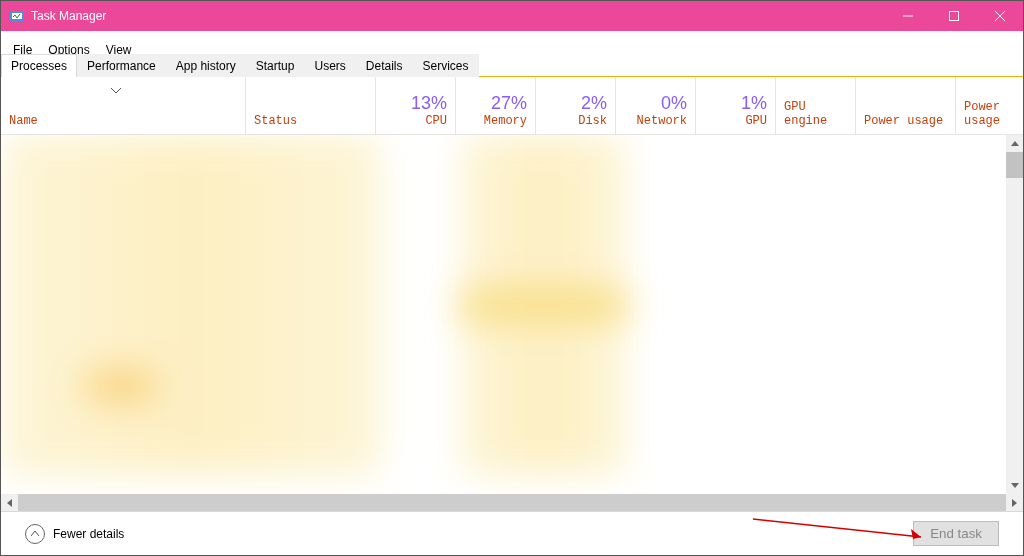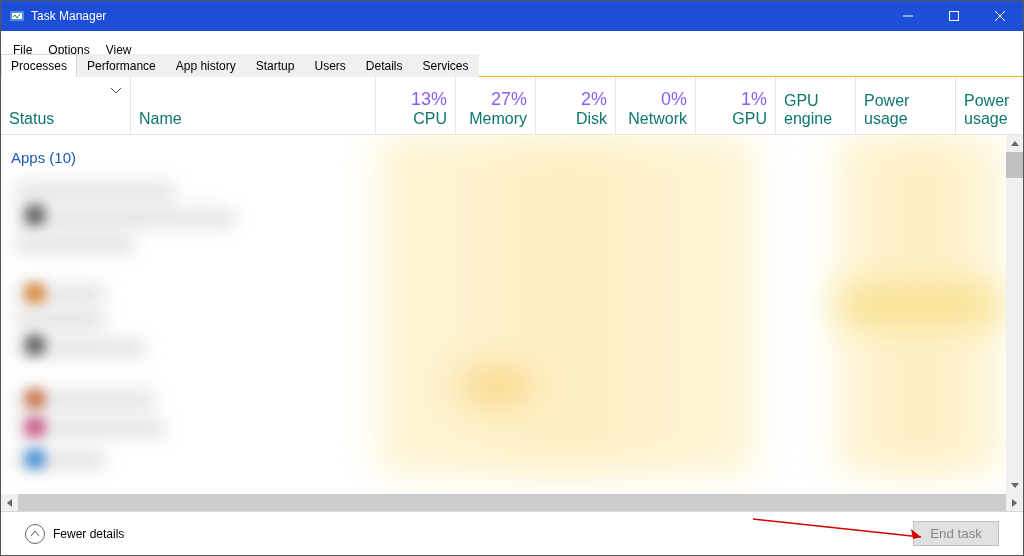--- a/index.html
+++ b/index.html
@@ -1,35 +1,35 @@
 <!DOCTYPE html>
 <html><head>
 <meta charset="utf-8">
 <style>
   * { box-sizing: border-box; }
   html, body { margin:0; padding:0; font-family:"Segoe UI", Tahoma, sans-serif; font-size:12px; background:#fff; }
   .window { width:1024px; height:556px; display:flex; flex-direction:column; border:1px solid #555; }
-  .titlebar { background:#1d4ed8; color:#fff; height:30px; display:flex; align-items:center; }
+  .titlebar { background:#ec4899; color:#fff; height:30px; display:flex; align-items:center; }
   .titlebar .ico { width:16px; height:16px; margin:0 6px 0 8px; display:flex; align-items:center; justify-content:center;}
   .titlebar .title { flex:0 0 auto; font-size:12px; }
   .titlebar .spacer { flex:1; }
   .titlebar .winbtn { width:46px; height:30px; display:flex; align-items:center; justify-content:center; color:#fff; }
   .titlebar .winbtn svg { stroke:#fff; }
   .menubar { height:22px; display:flex; align-items:center; padding:0 4px; border-bottom:0; }
   .menubar .mitem { padding:2px 8px;margin-top:16px; }
   .tabbar { display:flex; border-bottom:1px solid #eab308; }
   .tabbar .tab { padding:4px 9px; border:1px solid transparent; border-bottom:none; position:relative; top:1px; background:#f0f0f0;}
   .tabbar .tab + .tab { margin-left:0px;text-align:right; }
   .tabbar .tab.active { background:#fff; border-color:#d9d9d9; }
   .content { flex:1; display:flex; flex-direction:column; overflow:hidden; position:relative;}
   .headerrow { display:flex; height:58px; border-bottom:1px solid #e5e5e5; color:#1a3e8c; position:relative;}
   .hcol { border-right:1px solid #e5e5e5; display:flex; flex-direction:column; justify-content:flex-end; padding:4px 8px 6px 8px; }
   .hcol.right { align-items:flex-end; }
   .hcol .big { font-size:18px; color:#8b5cf6; font-weight:400; }
-  .hcol .lbl { font-size:16px; color:#0f766e; }
+  .hcol .lbl { font-size:12px; color:#c2410c;font-family:Liberation Mono, monospace; }
   .hname { flex:0 0 245px; padding-left:8px; justify-content:flex-end; }
   .hname .chev { position:absolute; left:110px; top:6px; color:#444;}
   .hstatus { flex:0 0 130px; justify-content:flex-end;}
   .hcpu { flex:0 0 80px;} .hmem{flex:0 0 80px;} .hdisk{flex:0 0 80px;} .hnet{flex:0 0 80px;} .hgpu{flex:0 0 80px;}
   .hgpue{flex:0 0 80px;} .hpow{flex:0 0 100px;} .hpow2{flex:1; border-right:none;}
   .body { flex:1; position:relative; overflow:hidden; }
   .bodyinner { position:absolute; inset:0; display:flex; }
   .leftcol { flex:0 0 375px; padding:6px 8px;}
   .rightcol { flex:1; position:relative;}
   .appshdr { color:#1a5ab5; font-size:15px; padding:8px 4px 10px 2px;}
@@ -95,29 +95,29 @@
     <div class="tab">App history</div>
     <div class="tab">Startup</div>
     <div class="tab">Users</div>
     <div class="tab">Details</div>
     <div class="tab">Services</div>
   </div>
 
   <div class="content">
 
     <div class="headerrow">
-      <div class="hcol hstatus">
-        <span class="lbl">Status</span>
-      </div>
       <div class="hcol hname">
         <span class="chev"><svg width="10" height="6">
               <path d="M0 0 L5 5 L10 0" stroke="#555" fill="none" stroke-width="1"></path>
             </svg></span>
         <span class="lbl">Name</span>
       </div>
+      <div class="hcol hstatus">
+        <span class="lbl">Status</span>
+      </div>
       <div class="hcol right hcpu">
         <span class="big">13%</span>
         <span class="lbl">CPU</span>
       </div>
       <div class="hcol right hmem">
         <span class="big">27%</span>
         <span class="lbl">Memory</span>
       </div>
       <div class="hcol right hdisk">
         <span class="big">2%</span>
@@ -137,39 +137,20 @@
       <div class="hcol hpow">
         <span class="lbl">Power usage</span>
       </div>
       <div class="hcol hpow2">
         <span class="lbl">Power usage</span>
       </div>
     </div>
 
     <div class="body">
       <div class="bodyinner">
-        <div class="leftcol">
-          <div class="appshdr">Apps (10)</div>
-
-          <div class="blurrow" style="top:48px; width:160px;"></div>
-          <div class="blurrow" style="top:74px; width:220px;"></div>
-          <div class="blurrow" style="top:100px; width:120px;"></div>
-          <div class="blurrow" style="top:150px; width:90px;"></div>
-          <div class="blurrow" style="top:176px; width:90px;"></div>
-          <div class="blurrow" style="top:204px; width:130px;"></div>
-          <div class="blurrow" style="top:256px; width:140px;"></div>
-          <div class="blurrow" style="top:284px; width:150px;"></div>
-          <div class="blurrow" style="top:316px; width:90px;"></div>
-          <div class="blursq" style="top:70px; left:24px; background:#555;"></div>
-          <div class="blursq" style="top:148px; left:24px; background:#d97f2a;"></div>
-          <div class="blursq" style="top:200px; left:24px; background:#555;"></div>
-          <div class="blursq" style="top:254px; left:24px; background:#c96b3d;"></div>
-          <div class="blursq" style="top:282px; left:24px; background:#c94a7d;"></div>
-          <div class="blursq" style="top:314px; left:24px; background:#3a8bd8;"></div>
-        </div>
         <div class="rightcol">
 
           <div class="blurbox" style="left:0; top:0; width:380px; height:340px;"></div>
           <div class="blurbox" style="left:460px; top:0; width:165px; height:340px;"></div>
           <div class="blurbox blurhot" style="left:80px; top:235px; width:80px; height:32px;"></div>
           <div class="blurbox" style="left:460px; top:155px; width:165px; height:30px; background:#f7da77;"></div>
         </div>
       </div>
 
       <div class="vscroll">

